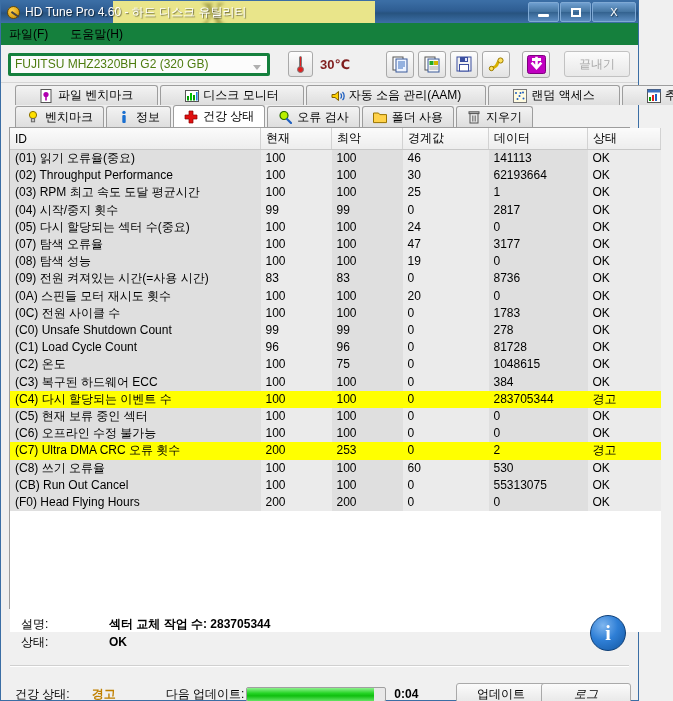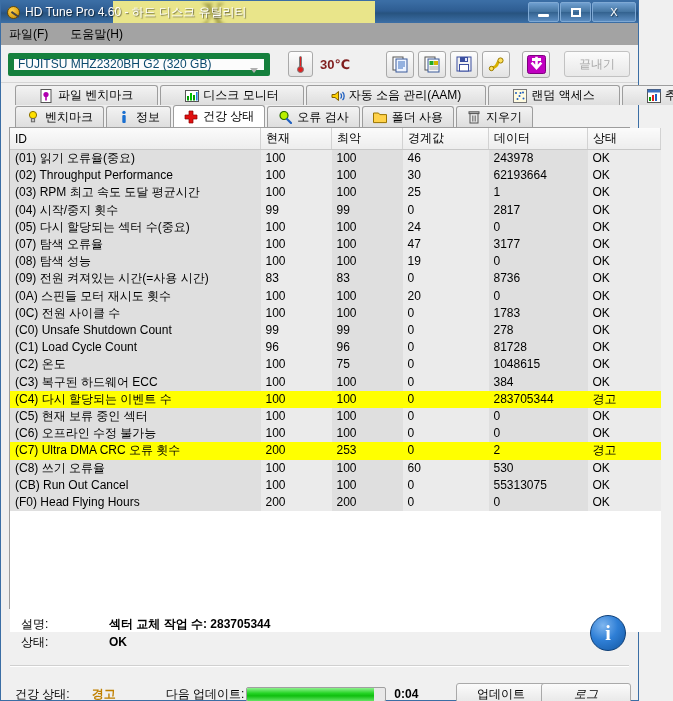--- a/index.html
+++ b/index.html
@@ -61,36 +61,36 @@
     border:1px solid #7fa9d4;border-radius:2px;
     color:#fff;font-size:11px;display:flex;align-items:center;justify-content:center;
     text-shadow:1px 1px 1px rgba(0,0,0,.5);
   }
   .tb-btn.close{width:42px;}
   .tb-btn .glyph-min{display:block;width:11px;height:3px;background:#fff;margin-top:6px;border-radius:1px;}
   .tb-btn .glyph-max{display:block;width:10px;height:9px;border:2px solid #fff;box-sizing:border-box;}
 
   
   .menubar{
-    height:22px;background:#a3a3a3;display:flex;align-items:center;
+    height:22px;background:#15803d;display:flex;align-items:center;
     padding-left:8px;gap:22px;border-bottom:1px solid #f0f0f0;
   }
   .menu-item{font-size:12px;color:#000;cursor:default;}
 
   
   .toolbar{
     height:36px;background:#f0f0f0;display:flex;align-items:center;
     padding:0 7px;gap:0;position:relative;
     border-bottom:1px solid #d6d6d6;
   }
   .combo{
     width:262px;height:23px;box-sizing:border-box;
-    background:#fcfcfc;border:6px solid #15803d;border-radius:2px;
+    background:#fcfcfc;border:3px solid #15803d;border-radius:2px;
     display:flex;align-items:center;padding:0 4px;
-    color:#0c4a6e;font-size:12px;position:relative;
+    color:#4d7c0f;font-size:12px;position:relative;
   }
   .combo .arrow{
     position:absolute;right:6px;top:9px;width:0;height:0;
     border-left:4px solid transparent;border-right:4px solid transparent;
     border-top:5px solid #b0b0b0;
   }
   .temp-btn{
     margin-left:18px;width:25px;height:26px;box-sizing:border-box;
     background:linear-gradient(180deg,#fdfdfd,#e4e4e4);
     border:1px solid #a9a9a9;border-radius:3px;
@@ -420,21 +420,21 @@
           <th class="col-stat">상태</th>
           <th class="col-pad"></th>
         </tr>
       </thead>
       <tbody id="tbody">
           <tr>
             <td class="col-id">(01) 읽기 오류율(중요)</td>
             <td class="col-num alt">100</td>
             <td class="col-num">100</td>
             <td class="col-thr alt">46</td>
-            <td class="col-data">243978</td>
+            <td class="col-data">141113</td>
             <td class="col-stat alt">OK</td>
             <td class="col-pad"></td>
           </tr>
           <tr>
             <td class="col-id">(02) Throughput Performance</td>
             <td class="col-num alt">100</td>
             <td class="col-num">100</td>
             <td class="col-thr alt">30</td>
             <td class="col-data">62193664</td>
             <td class="col-stat alt">OK</td>

